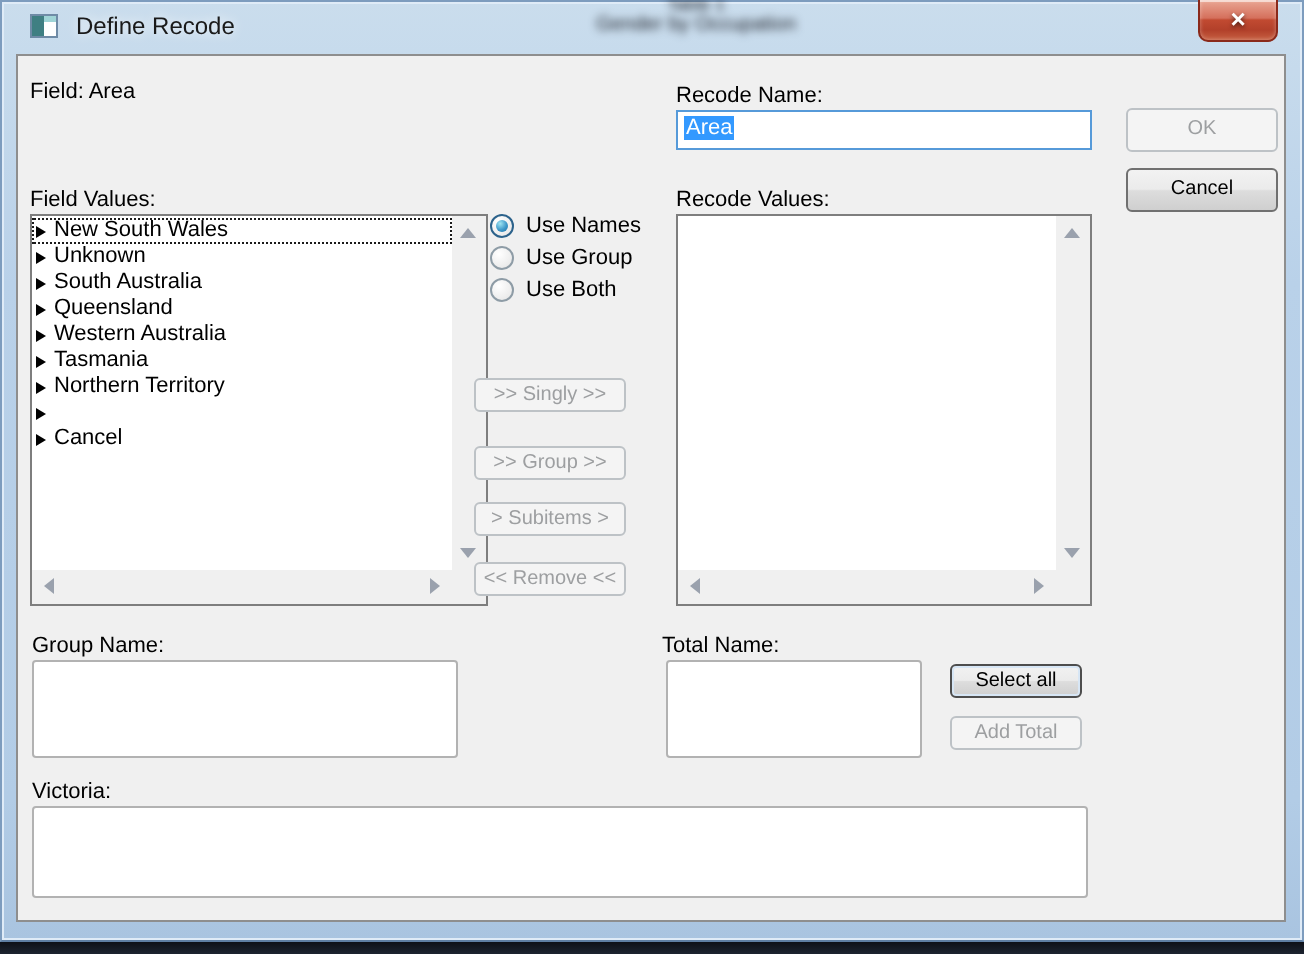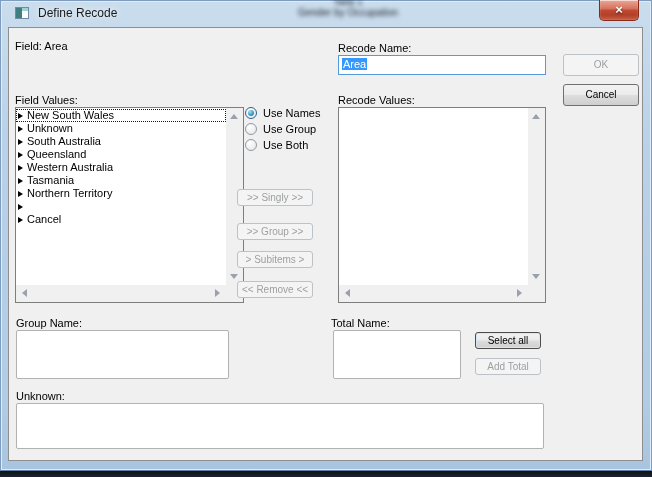--- a/index.html
+++ b/index.html
@@ -201,19 +201,19 @@
 
     <div class="lbl" style="left:7px; top:289px;">Group Name:</div>
     <div class="editbox" style="left:7px; top:302px; width:213px; height:49px;"></div>
 
     <div class="lbl" style="left:322px; top:289px;">Total Name:</div>
     <div class="editbox" style="left:324px; top:302px; width:128px; height:49px;"></div>
 
     <div class="btn dark-border" style="left:466px; top:304px; width:66px; height:17px; line-height:15px;">Select all</div>
     <div class="btn disabled" style="left:466px; top:330px; width:66px; height:17px; line-height:15px;">Add Total</div>
 
-    <div class="lbl" style="left:7px; top:362px;">Unknown:</div>
+    <div class="lbl" style="left:7px; top:362px;">Victoria:</div>
     <div class="editbox" style="left:7px; top:375px; width:528px; height:46px;"></div>
 
   </div>
 
   <div class="bottom-strip"></div>
 </div>
 
 </body></html>

